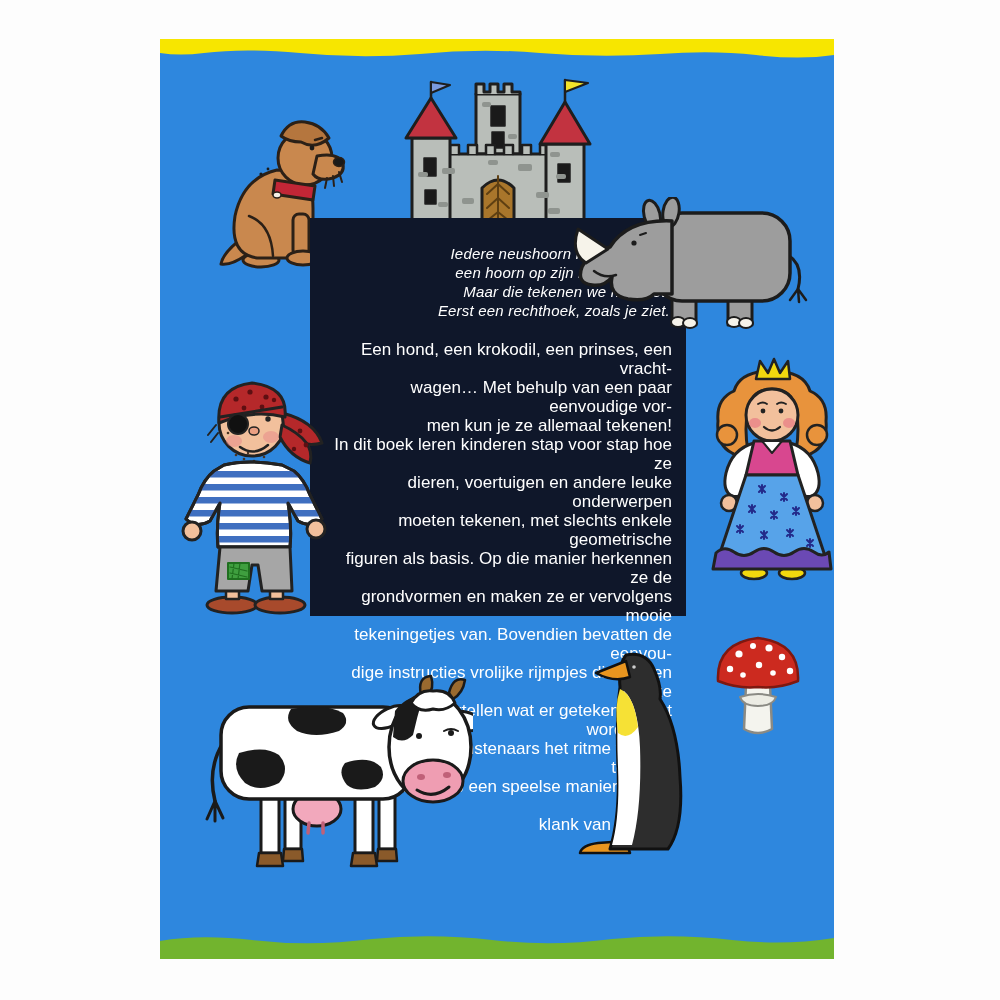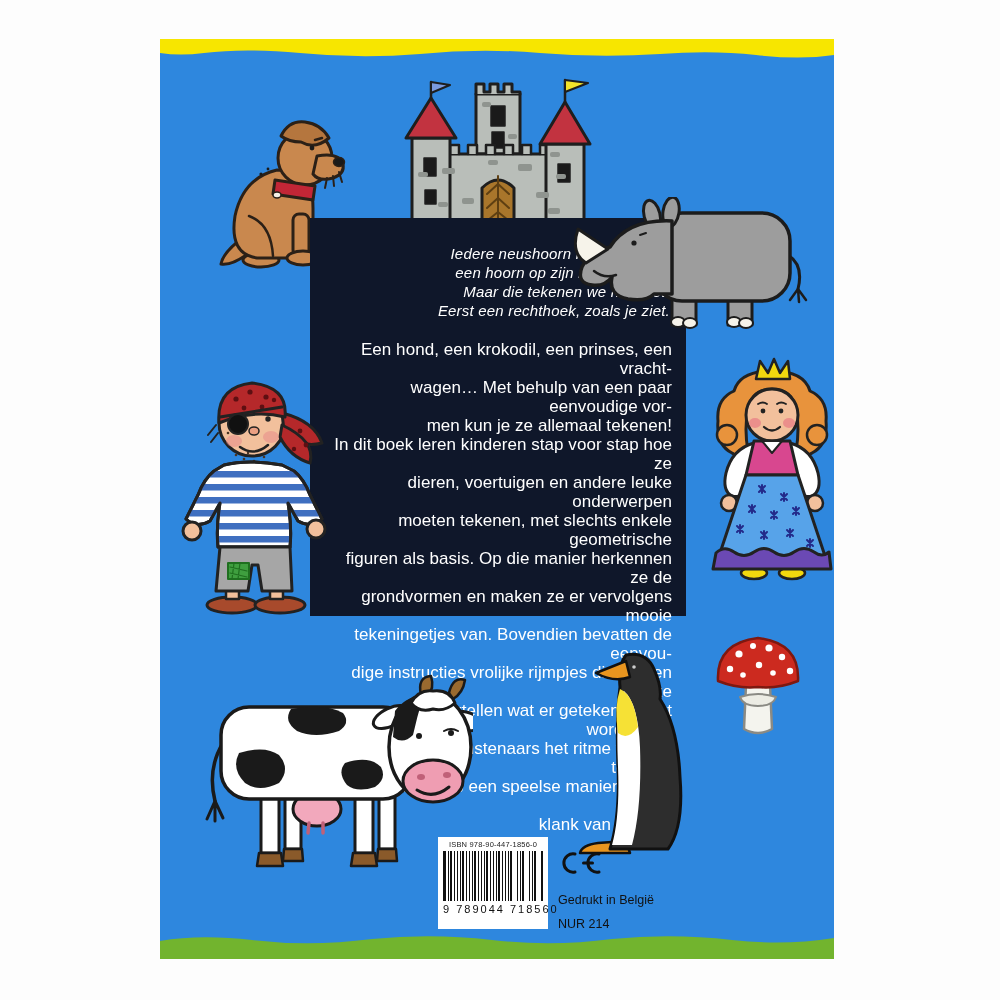--- a/index.html
+++ b/index.html
@@ -348,31 +348,16 @@
           <circle cx="57" cy="21" r="3.6"></circle>
             <circle cx="70" cy="30" r="3.2"></circle>
             <circle cx="78" cy="44" r="3.2"></circle>
           <circle cx="47" cy="38" r="3.2"></circle>
             <circle cx="61" cy="46" r="2.8"></circle>
             <circle cx="31" cy="48" r="2.8"></circle>
         </g>
       </g>
     </svg>
 
-    <div class="abs barcode">
-      <div class="isbn-label">ISBN 978-90-447-1856-0</div>
-      <div class="bars"></div>
-      <div class="digits">9 789044 718560</div>
-    </div>
-
-    <div class="abs imprint">
-      <svg class="ce" width="46" height="24" viewBox="0 0 46 24">
-        <g stroke="#111" stroke-width="3" fill="none" stroke-linecap="round">
-          <path d="M17 3 A9.2 9.2 0 1 0 17 21"></path>
-          <path d="M41 3 A9.2 9.2 0 1 0 41 21 M25.5 12 H34.5"></path>
-        </g>
-      </svg>
-      <div class="printed-in">Gedrukt in België</div>
-      <div class="nur">NUR 214</div>
-    </div>
+
 
   </div>
 </div>
 
 </body></html>

